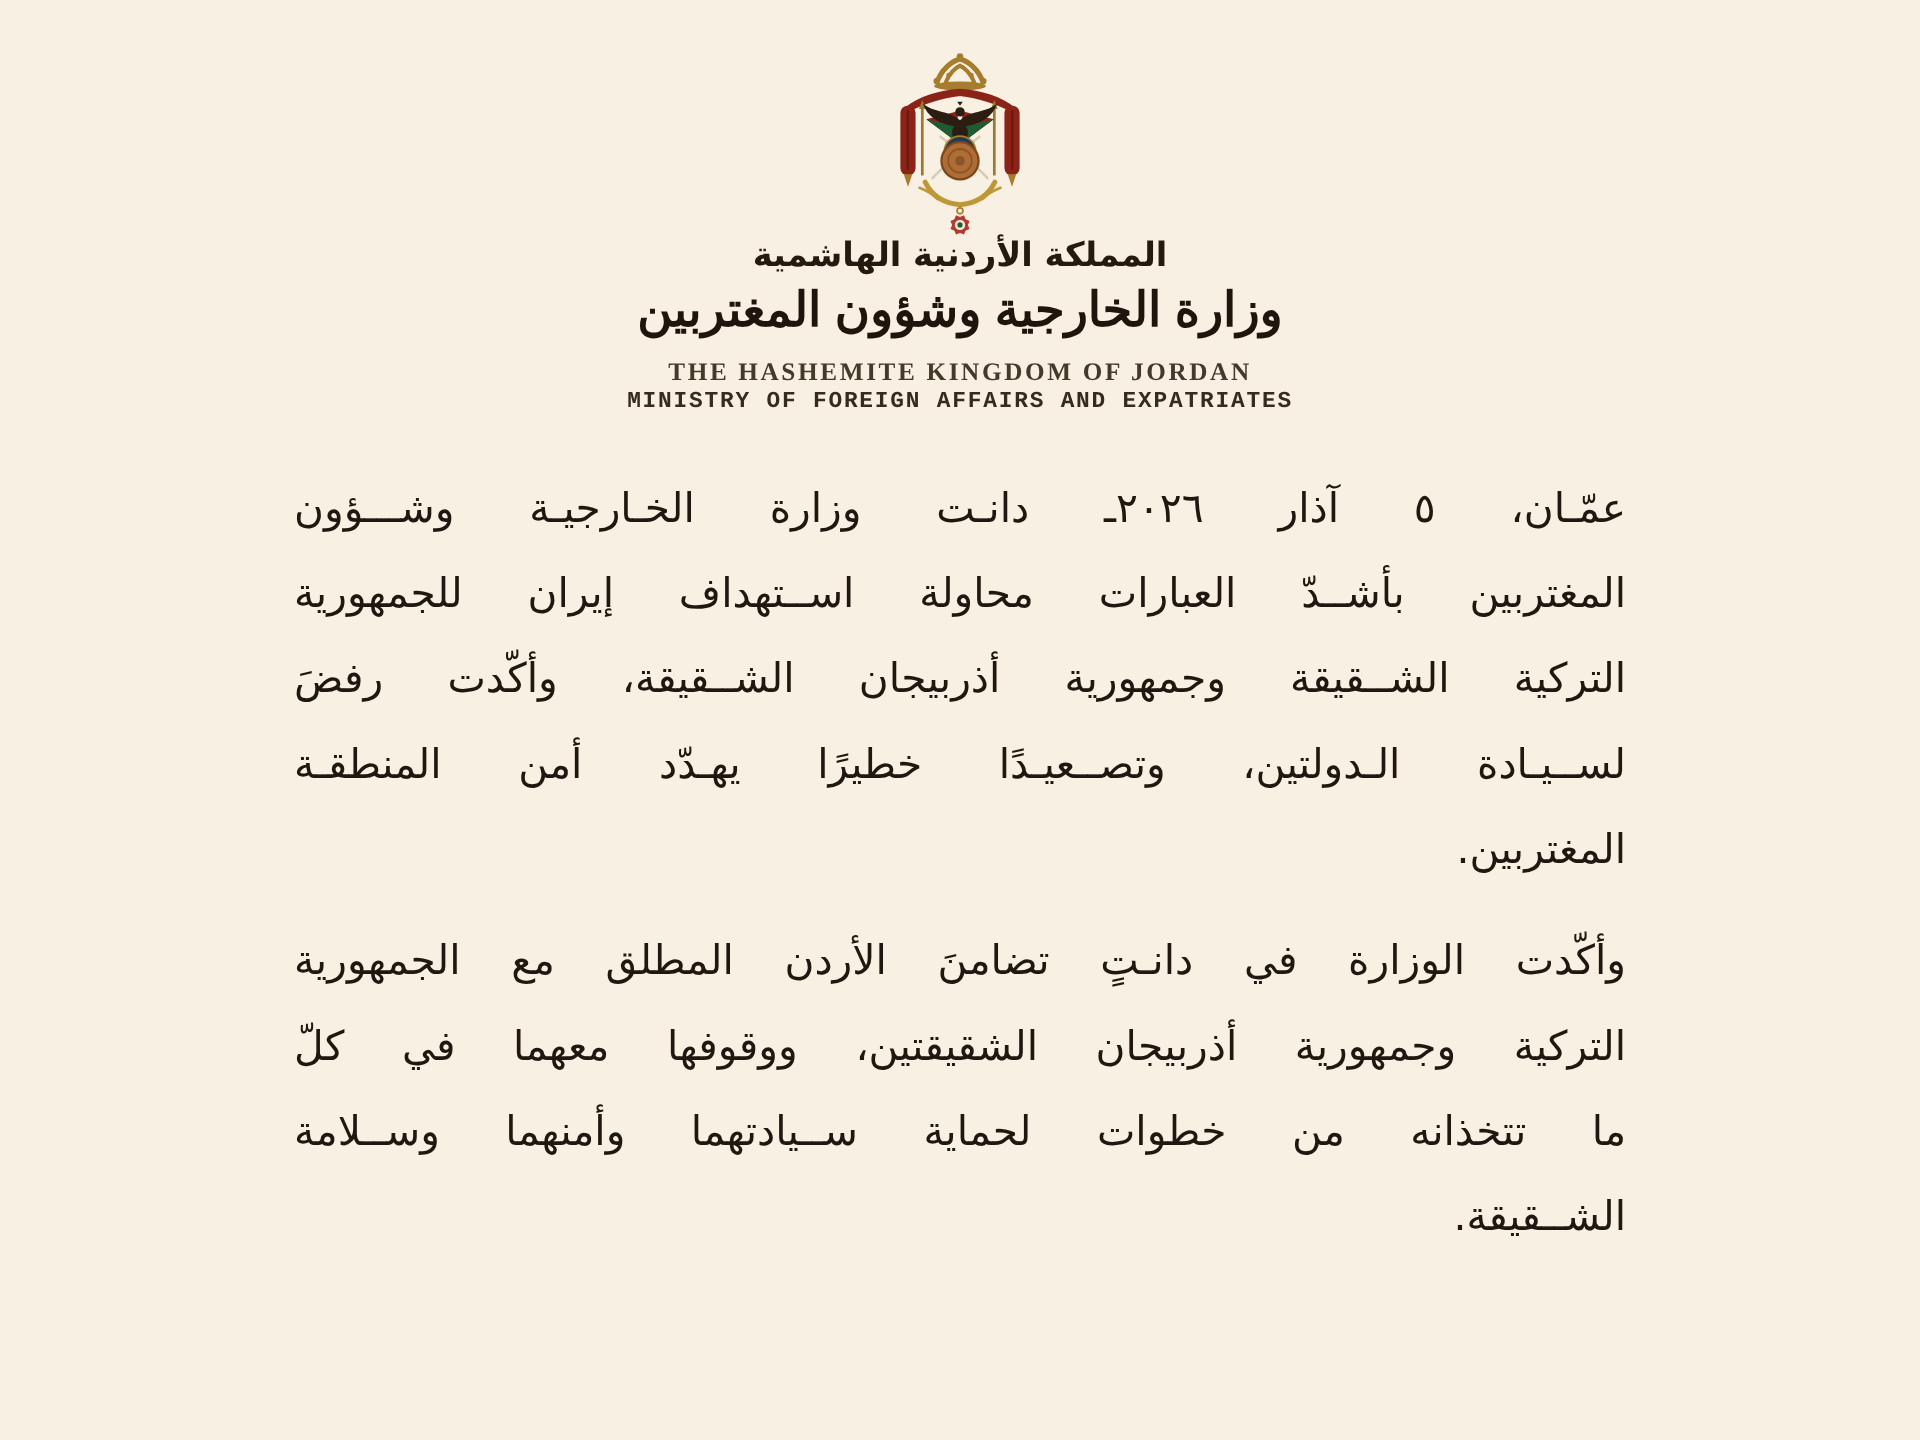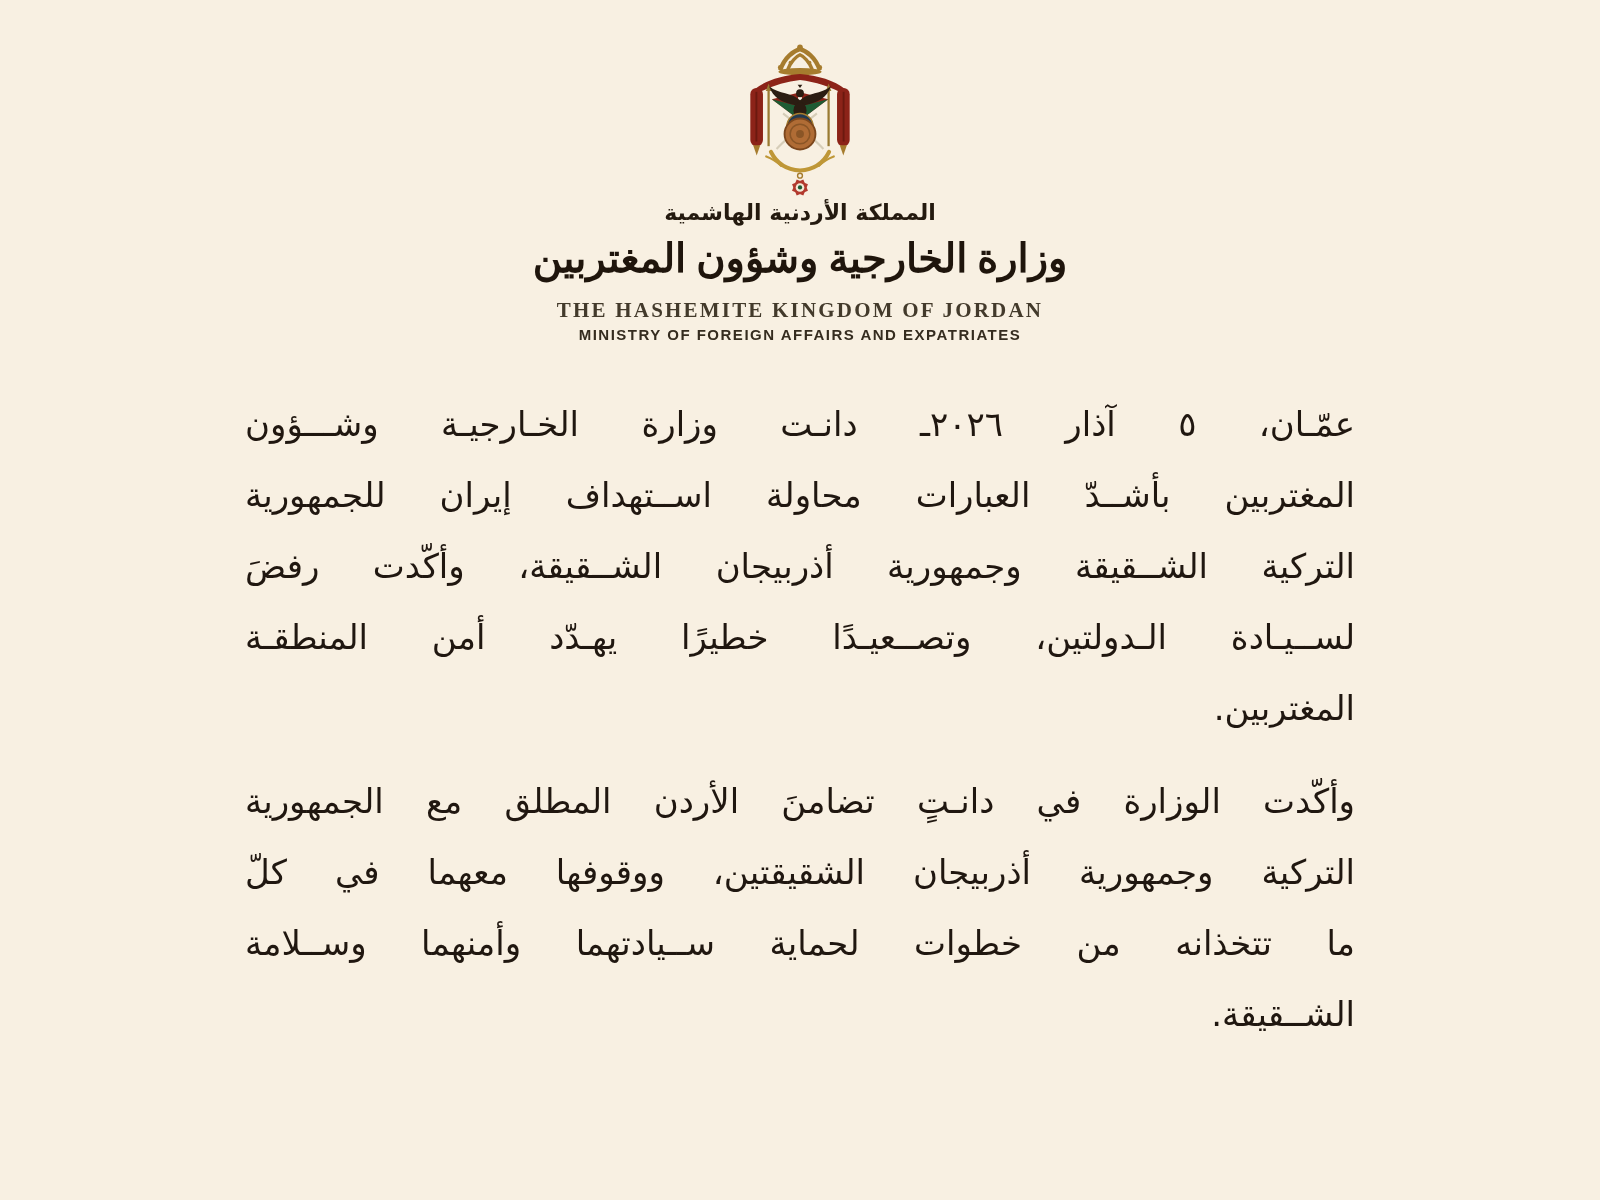--- a/index.html
+++ b/index.html
@@ -9,47 +9,47 @@
     height: 1200px;
     background: #f8f0e2;
     overflow: hidden;
     font-family: "DejaVu Sans", sans-serif;
   }
   .letterhead { padding-top: 40px; text-align: center; }
   .emblem { width: 150px; height: 158px; display: block; margin: 0 auto; }
   .kingdom-ar {
     font-family: "DejaVu Sans", sans-serif;
     font-weight: 700;
-    font-size: 22px;
+    font-size: 28px;
     line-height: 30px;
     color: #241a0f;
     direction: rtl;
   }
   .ministry-ar {
-    font-family: Liberation Serif, serif;
+    font-family: Liberation Sans, sans-serif;
     font-weight: 700;
     font-size: 40px;
     line-height: 58px;
     color: #1f150c;
     direction: rtl;
     margin-top: 2px;
   }
   .kingdom-en {
     font-family: "Liberation Serif", "DejaVu Serif", serif;
     font-weight: 600;
     font-size: 21px;
     line-height: 20px;
     letter-spacing: 2.2px;
     color: #433a2b;
     margin-top: 12px;
   }
   .ministry-en {
-    font-family: Liberation Sans, sans-serif;
+    font-family: Liberation Mono, monospace;
     font-weight: 700;
-    font-size: 15px;
+    font-size: 19px;
     line-height: 21px;
     letter-spacing: 1.5px;
     color: #352c1f;
     margin-top: 4px;
   }
   .statement {
     width: 1110px;
     margin: 44px auto 0;
     direction: rtl;
     font-family: "DejaVu Sans", sans-serif;

